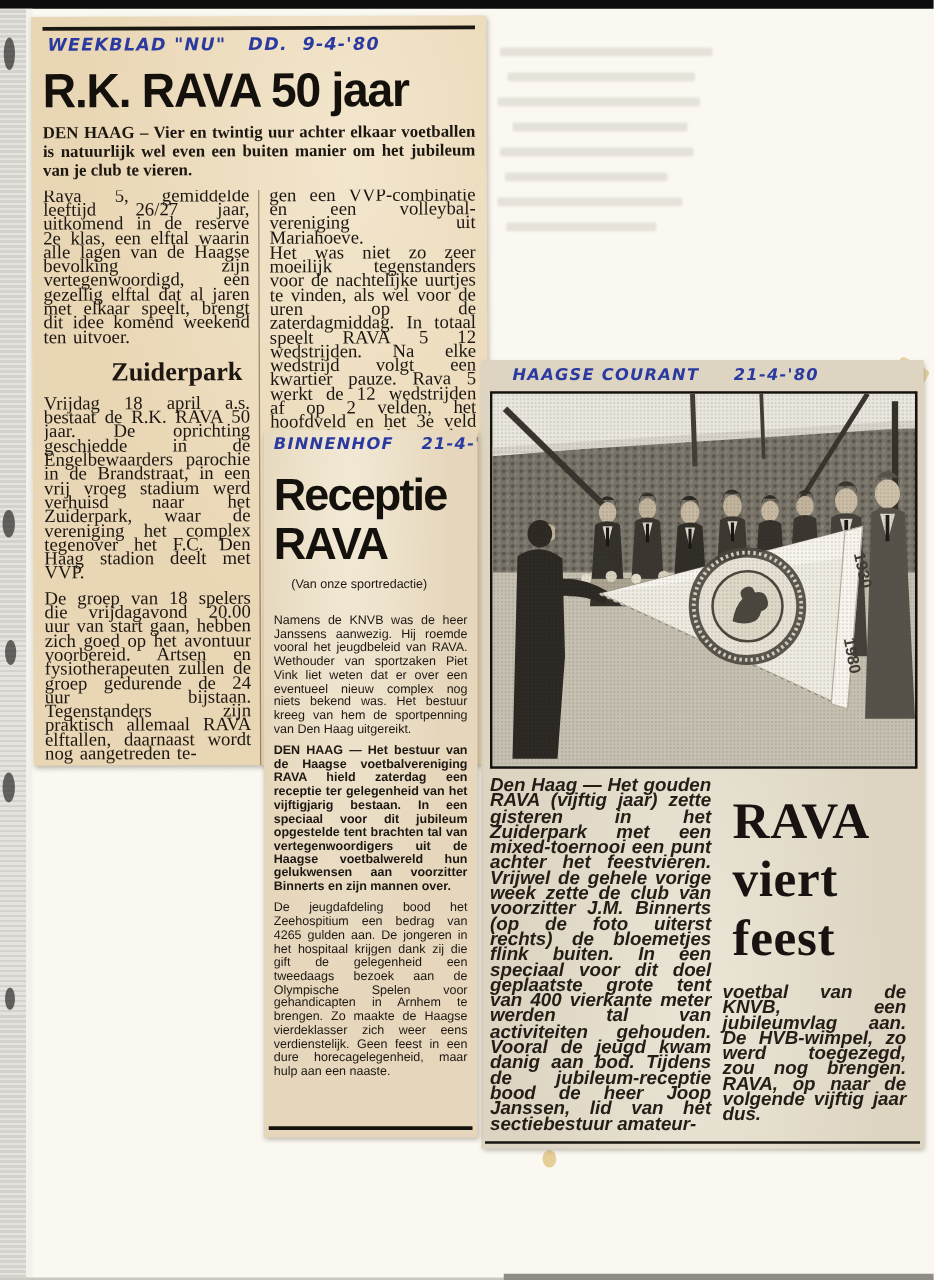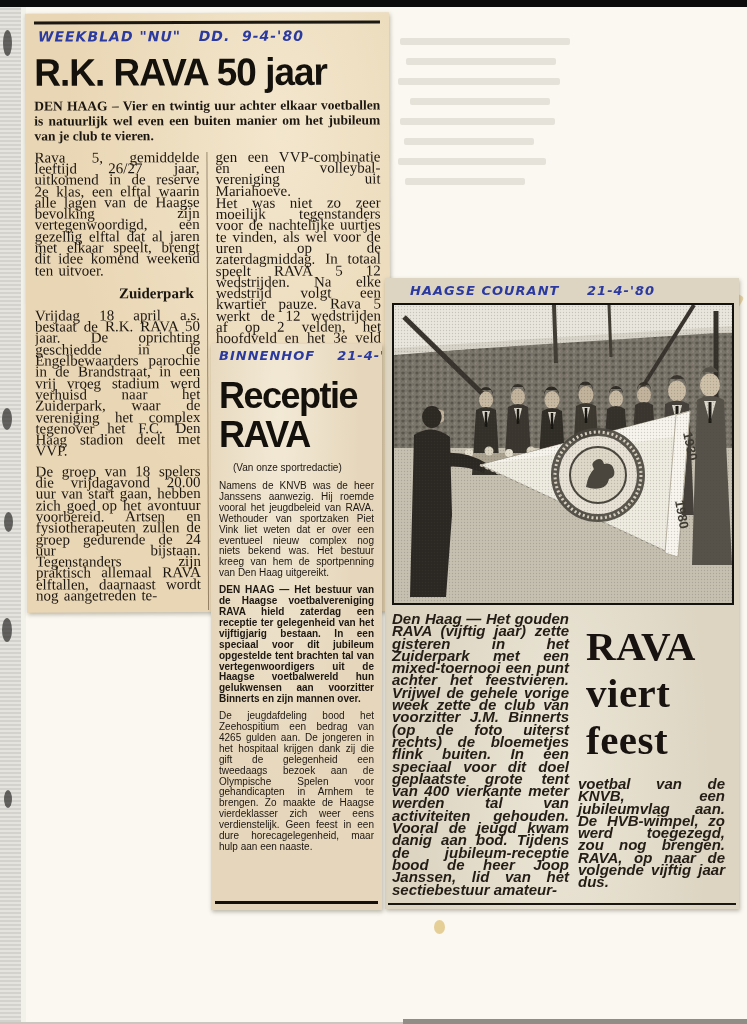--- a/index.html
+++ b/index.html
@@ -50,45 +50,45 @@
     font-size:13.5px;line-height:15.2px;margin:0 0 8px 0;text-align:justify;
   }
   .cols{display:flex;gap:0;}
   .col{width:169px;overflow:hidden;}
   .col + .col{border-left:1px solid rgba(70,50,25,.5);padding-left:8px;margin-left:7px;}
   .news-serif{
     font-family:"Liberation Serif", serif;font-size:15px;line-height:11.3px;
     text-align:justify;margin:0 0 9px 0;word-spacing:1.5px;
   }
   .subhead{
-    font-family:"Liberation Serif", serif;font-weight:bold;font-size:15px;
+    font-family:"Liberation Serif", serif;font-weight:bold;font-size:21px;
     text-align:right;margin:4px 6px 8px 0;
   }
   
   .clip2{
     left:211px;top:344px;width:171px;height:566px;
     background:
       radial-gradient(ellipse at 40% 12%, rgba(255,252,240,.5), rgba(0,0,0,0) 55%),
       #e6d7bc;
     padding:4px 8px;box-sizing:border-box;overflow:hidden;z-index:5;
   }
   .clip2 .hand{font-size:13px;}
   .clip2 h2{
     margin:13px 0 6px 0;font-size:36px;line-height:39px;font-weight:bold;
     letter-spacing:-1.5px;color:#14100c;
   }
-  .byline{font-size:10px;margin:8px 0 8px 0;padding-left:14px;}
+  .byline{font-size:10px;margin:8px 0 19px 0;padding-left:14px;}
   .news-sans{
     font-size:10px;line-height:10.9px;text-align:justify;margin:0 0 6px 0;
   }
   .news-sans.bold{font-weight:bold;}
   .clip2 .rule-bottom{position:absolute;left:4px;right:4px;bottom:6px;height:3px;background:#15110d;}
   
   .clip3{
-    left:385px;top:278px;width:354px;height:631px;
+    left:385px;top:288px;width:354px;height:631px;
     background:
       radial-gradient(ellipse at 50% 80%, rgba(255,253,244,.4), rgba(0,0,0,0) 60%),
       #ddd5c2;
     padding:3px 7px;box-sizing:border-box;overflow:hidden;z-index:4;
   }
   .clip3 .hand{font-size:13px;margin:2px 0 0 18px;}
   .photo-frame{
     margin-top:5px;width:338px;height:298px;border:2px solid #14120e;background:#c7c1b2;
   }
   .caption-cols{display:flex;gap:9px;margin-top:8px;}

